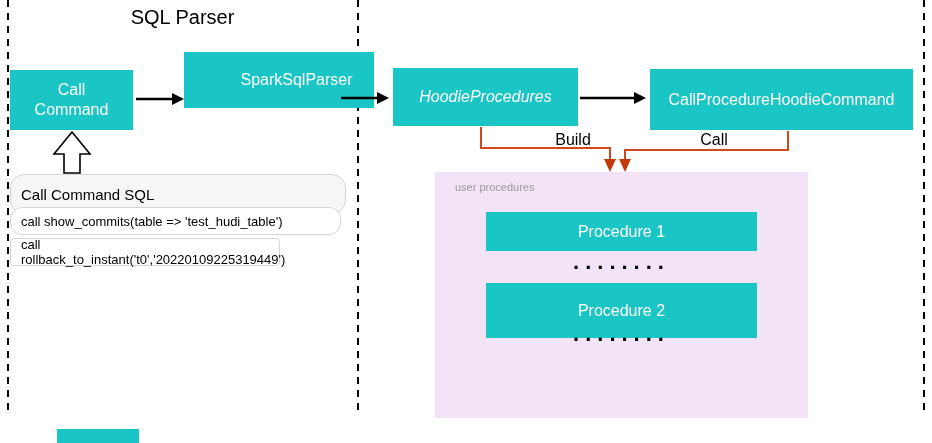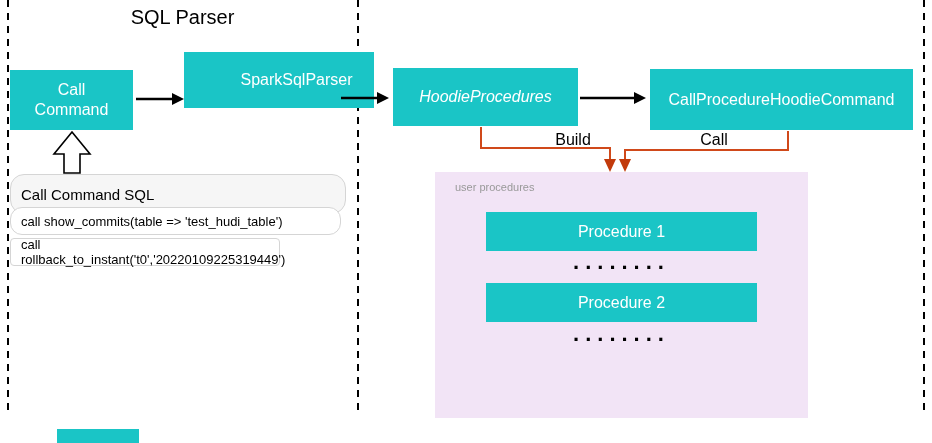--- a/index.html
+++ b/index.html
@@ -47,21 +47,21 @@
   <div class="sqlbox row" style="left:10px;top:238px;width:270px;height:28px;">call rollback_to_instant('t0','20220109225319449')</div>
 
   <div class="edge-label" style="left:545px;top:131px;">Build</div>
   <div class="edge-label" style="left:686px;top:131px;">Call</div>
 
   <div class="pink-panel"></div>
   <div class="panel-label">user procedures</div>
 
   <div class="node" style="left:486px;top:212px;width:271px;height:39px;">Procedure 1</div>
   <div class="dots" style="top:255px;">........</div>
-  <div class="node" style="left:486px;top:283px;width:271px;height:39px;">Procedure 2</div>
+  <div class="node" style="left:486px;top:283px;width:271px;height:55px;">Procedure 2</div>
   <div class="dots" style="top:327px;">........</div>
 
   <div class="cropped-node"></div>
 
   <svg class="overlay" width="932" height="443" viewBox="0 0 932 443">
 
     <g>
       <line x1="136" y1="99" x2="173" y2="99" stroke="#000" stroke-width="2.6"></line>
       <polygon points="172,93 184,99 172,105" fill="#000"></polygon>
     </g>

